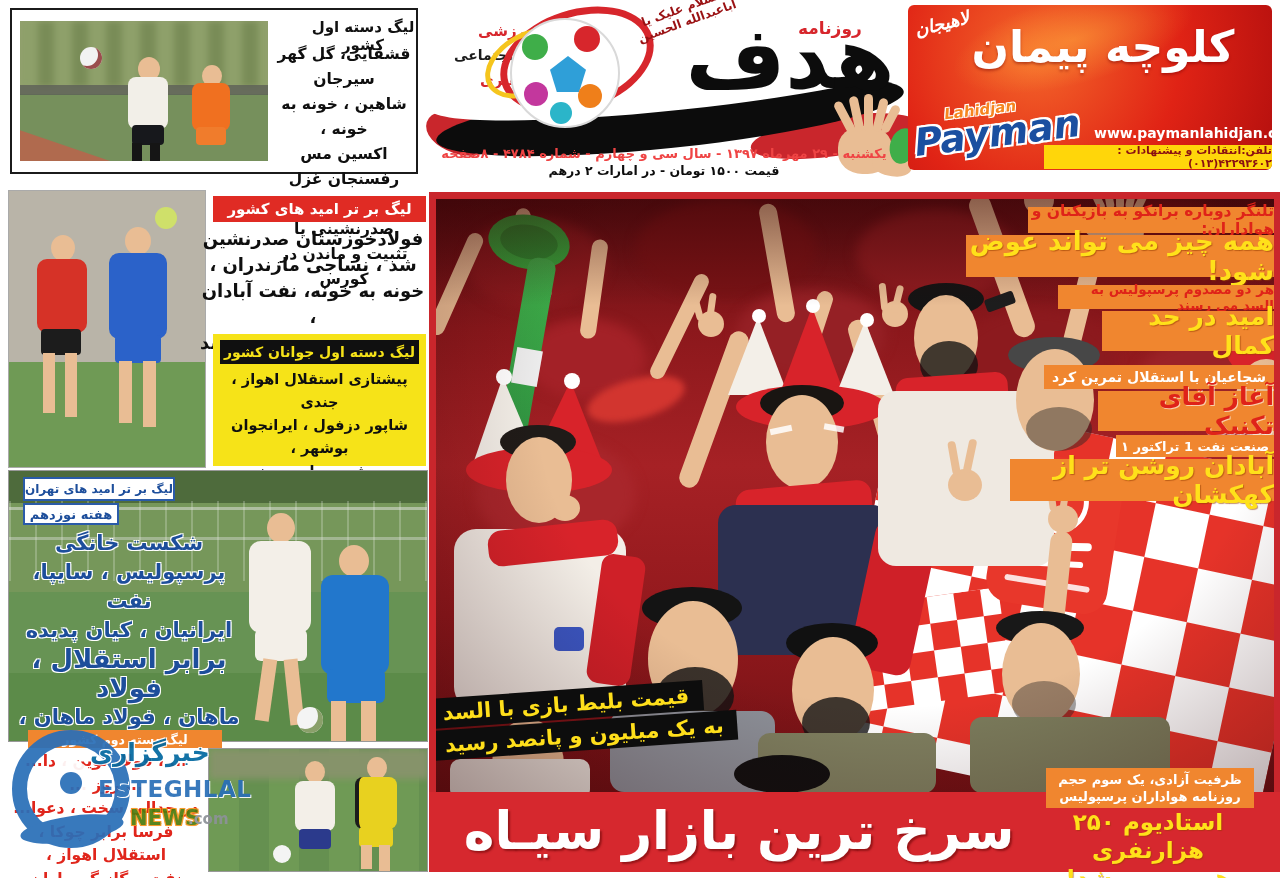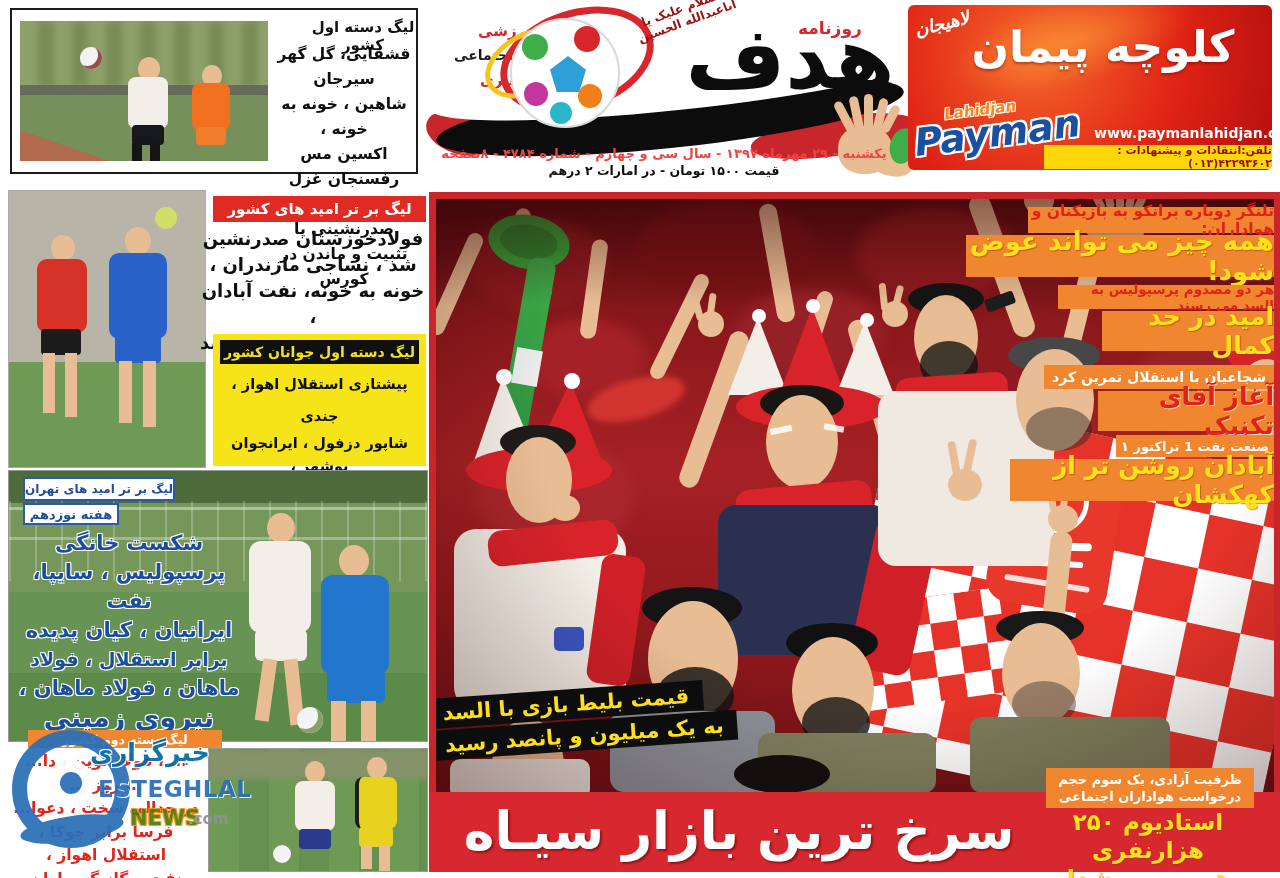--- a/index.html
+++ b/index.html
@@ -123,21 +123,21 @@
     <div class="rtl ctr blkline" style="font-size:18px;line-height:26px">فولادخوزستان صدرنشین</div>
     <div class="rtl ctr blkline" style="font-size:18px;line-height:26px">شد ، نساجی مازندران ،</div>
     <div class="rtl ctr blkline" style="font-size:18px;line-height:26px">خونه به خونه، نفت آبادان ،</div>
     <div class="rtl ctr blkline" style="font-size:18px;line-height:26px">تراکتور سازی پیروز شدند</div>
   </div>
   <div class="a" style="left:213px;top:334px;width:213px;height:132px;background:#f6e318">
     <div class="a flex" style="left:7px;top:6px;width:199px;height:24px;background:#101010">
       <span class="rtl b" style="font-size:14px;color:#f6e318">لیگ دسته اول جوانان کشور</span>
     </div>
     <div class="a" style="left:5px;top:34px;width:203px;height:94px">
-      <div class="rtl ctr blkline" style="font-size:14.5px;line-height:32px">پیشتازی استقلال اهواز ، جندی</div>
+      <div class="rtl ctr blkline" style="font-size:14.5px;line-height:23px">پیشتازی استقلال اهواز ، جندی</div>
       <div class="rtl ctr blkline" style="font-size:14.5px;line-height:23px">شاپور دزفول ، ایرانجوان بوشهر ،</div>
       <div class="rtl ctr blkline" style="font-size:14.5px;line-height:23px">پدیده مشهد ، پارس جنوبی ،</div>
       <div class="rtl ctr blkline" style="font-size:14.5px;line-height:23px">دانش فریدونکنار ، مقاومت تهران</div>
     </div>
   </div>
 
   <div class="a" style="left:8px;top:470px;width:420px;height:272px;border:1px solid #999;overflow:hidden;background:linear-gradient(180deg,#4e6b3c 0 12%,#76975a 12% 45%,#679354 45% 75%,#5c8b49 75% 100%)">
     <div class="a" style="left:0;top:30px;width:420px;height:80px;background:repeating-linear-gradient(90deg,rgba(255,255,255,.22) 0 2px,rgba(255,255,255,0) 2px 26px)"></div>
     <div class="a" style="left:0;top:36px;width:420px;height:3px;background:rgba(230,230,230,.5)"></div>
     <div class="a" style="left:0;top:66px;width:420px;height:3px;background:rgba(230,230,230,.4)"></div>
@@ -155,21 +155,21 @@
     <div class="a flex hdrblue" style="left:14px;top:6px;width:152px;height:24px">
       <span class="rtl" style="font-size:12px">لیگ بر تر امید های تهران</span>
     </div>
     <div class="a flex hdrblue" style="left:14px;top:32px;width:96px;height:22px">
       <span class="rtl" style="font-size:13px">هفته نوزدهم</span>
     </div>
     <div class="a" style="left:0px;top:58px;width:240px;height:210px">
       <div class="rtl ctr blueline" style="font-size:21px;line-height:29px">شکست خانگی</div>
       <div class="rtl ctr blueline" style="font-size:21px;line-height:29px">پرسپولیس ، سایپا، نفت</div>
       <div class="rtl ctr blueline" style="font-size:21px;line-height:29px">ایرانیان ، کیان پدیده</div>
-      <div class="rtl ctr blueline" style="font-size:19px;line-height:29px">برابر استقلال ، فولاد</div>
+      <div class="rtl ctr blueline" style="font-size:26px;line-height:29px">برابر استقلال ، فولاد</div>
       <div class="rtl ctr blueline" style="font-size:21px;line-height:29px">ماهان ، فولاد ماهان ،</div>
       <div class="rtl ctr blueline" style="font-size:27px;line-height:29px">نیروی زمینی</div>
       <div class="rtl ctr blueline" style="font-size:21px;line-height:29px">و گلباران مقاومت</div>
     </div>
   </div>
 
   <div class="a flex" style="left:28px;top:730px;width:194px;height:18px;background:#f0862f">
     <span class="rtl b wtx" style="font-size:12.5px">لیگ دسته دوم کشور</span>
   </div>
   <div class="a" style="left:6px;top:750px;width:200px;height:120px">
@@ -348,21 +348,21 @@
       </div>
     </div>
   </div>
 
   <div class="a" style="left:429px;top:792px;width:851px;height:80px;background:#d6282e">
     <div class="a flex" style="left:10px;top:2px;width:600px;height:74px">
       <span class="rtl b" style="font-size:52px;color:#fff;text-shadow:2px 2px 2px rgba(90,0,0,.5)">سرخ ترین بازار سیـاه</span>
     </div>
     <div class="a orange ctr" style="left:617px;top:-24px;width:208px;height:40px;padding-top:3px">
       <div class="rtl b wtx" style="font-size:13px;line-height:17px">ظرفیت آزادی، یک سوم حجم</div>
-      <div class="rtl b wtx" style="font-size:13px;line-height:17px">درخواست هواداران اجتماعی</div>
+      <div class="rtl b wtx" style="font-size:13px;line-height:17px">روزنامه هواداران پرسپولیس</div>
     </div>
     <div class="a" style="right:6px;top:16px;width:252px;text-align:center">
       <div class="rtl b ytx" style="font-size:23px;line-height:28px">استادیوم ۲۵۰ هزارنفری</div>
       <div class="rtl b ytx" style="font-size:23px;line-height:28px">هم پر می شد!</div>
     </div>
   </div>
 
   <div class="a" style="left:6px;top:720px;width:246px;height:158px;opacity:.93">
     <div class="a ell" style="left:6px;top:10px;width:118px;height:118px;border:15px solid #2a6fb8"></div>
     <div class="a ell" style="left:40px;top:40px;width:48px;height:48px;background:#fff"></div>

